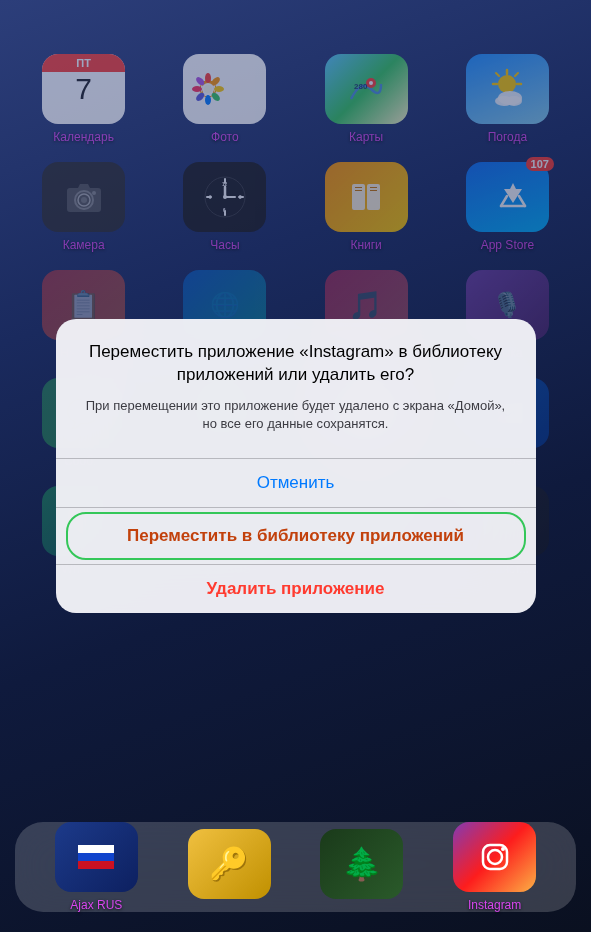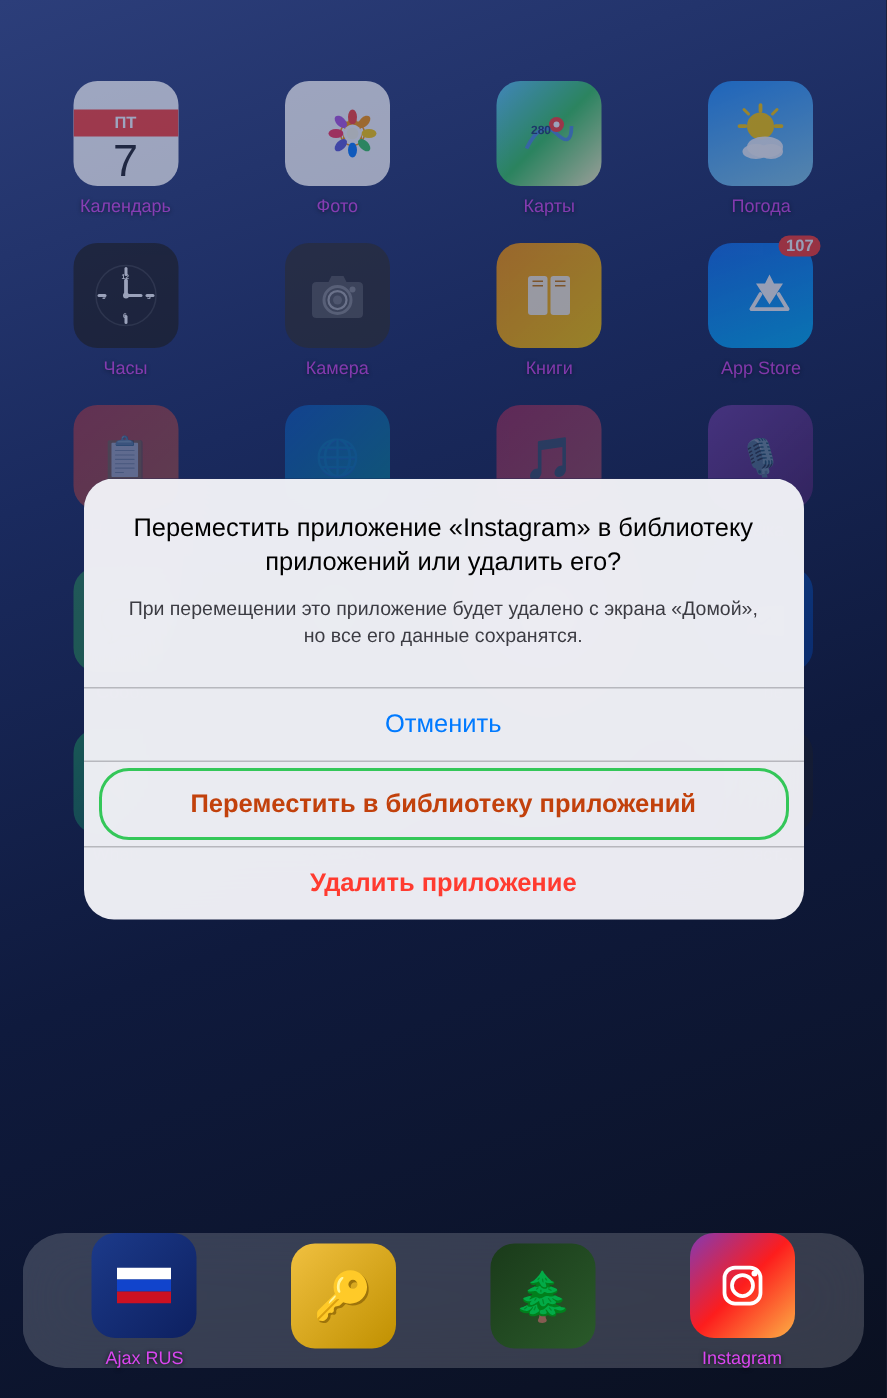--- a/index.html
+++ b/index.html
@@ -34,26 +34,26 @@
 
     .app-item {
       display: flex;
       flex-direction: column;
       align-items: center;
       gap: 6px;
       opacity: 0.55;
     }
 
     .app-icon {
-      width: 70px;
+      width: 83px;
       height: 70px;
       border-radius: 16px;
       display: flex;
       align-items: center;
-      justify-content: flex-end;
+      justify-content: flex-start;
       font-size: 32px;
       position: relative;
     }
 
     .app-label {
       color: #d946ef;
       font-size: 12px;
       font-weight: 400;
       text-align: center;
       text-shadow: 0 1px 3px rgba(0,0,0,0.8);
@@ -353,58 +353,58 @@
           <ellipse cx="26" cy="32" rx="12" ry="7" fill="white" opacity="0.9"></ellipse>
           <ellipse cx="20" cy="35" rx="9" ry="5" fill="white" opacity="0.9"></ellipse>
           <ellipse cx="30" cy="35" rx="8" ry="5" fill="white" opacity="0.9"></ellipse>
         </svg>
       </div>
     </div>
     <span class="app-label">Погода</span>
   </div>
 
   <div class="app-item">
-    <div class="app-icon icon-clock">
-      <div class="icon-inner">
-        <svg width="48" height="48" viewBox="0 0 48 48">
-          <circle cx="24" cy="24" r="20" fill="#1c1c1e" stroke="#3a3a3c" stroke-width="1"></circle>
-
-          <line x1="24" y1="6" x2="24" y2="10" stroke="white" stroke-width="2" stroke-linecap="round"></line>
-          <line x1="24" y1="38" x2="24" y2="42" stroke="white" stroke-width="2" stroke-linecap="round"></line>
-          <line x1="6" y1="24" x2="10" y2="24" stroke="white" stroke-width="2" stroke-linecap="round"></line>
-          <line x1="38" y1="24" x2="42" y2="24" stroke="white" stroke-width="2" stroke-linecap="round"></line>
-
-          <text x="21" y="13" font-size="4.5" fill="white" font-weight="600">12</text>
-          <text x="38" y="26" font-size="4.5" fill="white" font-weight="600">3</text>
-          <text x="22" y="39" font-size="4.5" fill="white" font-weight="600">6</text>
-          <text x="8" y="26" font-size="4.5" fill="white" font-weight="600">9</text>
-
-          <line x1="24" y1="24" x2="24" y2="14" stroke="white" stroke-width="2.5" stroke-linecap="round"></line>
-
-          <line x1="24" y1="24" x2="34" y2="24" stroke="white" stroke-width="2" stroke-linecap="round"></line>
-          <circle cx="24" cy="24" r="2" fill="white"></circle>
-        </svg>
-      </div>
-    </div>
-    <span class="app-label">Часы</span>
-  </div>
-
-  <div class="app-item">
     <div class="app-icon icon-camera">
       <div class="icon-inner">
         <svg width="40" height="35" viewBox="0 0 40 35">
           <path d="M14 8 L16 4 L24 4 L26 8 L34 8 Q37 8 37 11 L37 29 Q37 32 34 32 L6 32 Q3 32 3 29 L3 11 Q3 8 6 8 Z" fill="#555"></path>
           <circle cx="20" cy="20" r="9" fill="none" stroke="#888" stroke-width="2"></circle>
           <circle cx="20" cy="20" r="6" fill="none" stroke="#aaa" stroke-width="1.5"></circle>
           <circle cx="20" cy="20" r="3" fill="#777"></circle>
           <circle cx="30" cy="13" r="2" fill="#888"></circle>
         </svg>
       </div>
     </div>
     <span class="app-label">Камера</span>
+  </div>
+
+  <div class="app-item">
+    <div class="app-icon icon-clock">
+      <div class="icon-inner">
+        <svg width="48" height="48" viewBox="0 0 48 48">
+          <circle cx="24" cy="24" r="20" fill="#1c1c1e" stroke="#3a3a3c" stroke-width="1"></circle>
+
+          <line x1="24" y1="6" x2="24" y2="10" stroke="white" stroke-width="2" stroke-linecap="round"></line>
+          <line x1="24" y1="38" x2="24" y2="42" stroke="white" stroke-width="2" stroke-linecap="round"></line>
+          <line x1="6" y1="24" x2="10" y2="24" stroke="white" stroke-width="2" stroke-linecap="round"></line>
+          <line x1="38" y1="24" x2="42" y2="24" stroke="white" stroke-width="2" stroke-linecap="round"></line>
+
+          <text x="21" y="13" font-size="4.5" fill="white" font-weight="600">12</text>
+          <text x="38" y="26" font-size="4.5" fill="white" font-weight="600">3</text>
+          <text x="22" y="39" font-size="4.5" fill="white" font-weight="600">6</text>
+          <text x="8" y="26" font-size="4.5" fill="white" font-weight="600">9</text>
+
+          <line x1="24" y1="24" x2="24" y2="14" stroke="white" stroke-width="2.5" stroke-linecap="round"></line>
+
+          <line x1="24" y1="24" x2="34" y2="24" stroke="white" stroke-width="2" stroke-linecap="round"></line>
+          <circle cx="24" cy="24" r="2" fill="white"></circle>
+        </svg>
+      </div>
+    </div>
+    <span class="app-label">Часы</span>
   </div>
 
   <div class="app-item">
     <div class="app-icon icon-books">
       <div class="icon-inner">
         <svg width="38" height="38" viewBox="0 0 38 38">
           <rect x="5" y="6" width="13" height="26" rx="2" fill="rgba(255,255,255,0.85)"></rect>
           <rect x="20" y="6" width="13" height="26" rx="2" fill="rgba(255,255,255,0.85)"></rect>
           <rect x="8" y="9" width="7" height="1" fill="#cc7700"></rect>
           <rect x="8" y="12" width="7" height="1" fill="#cc7700"></rect>

